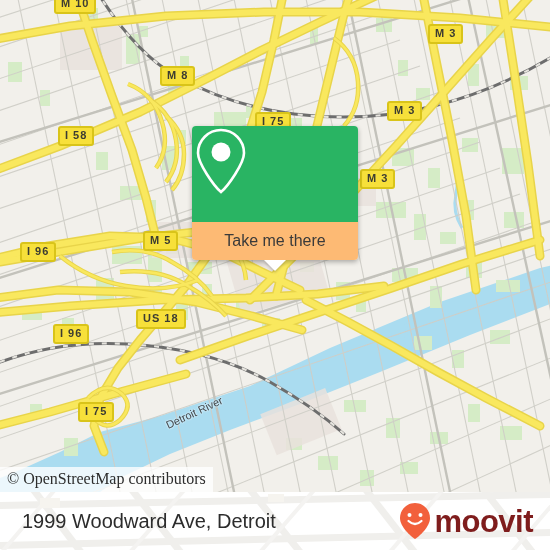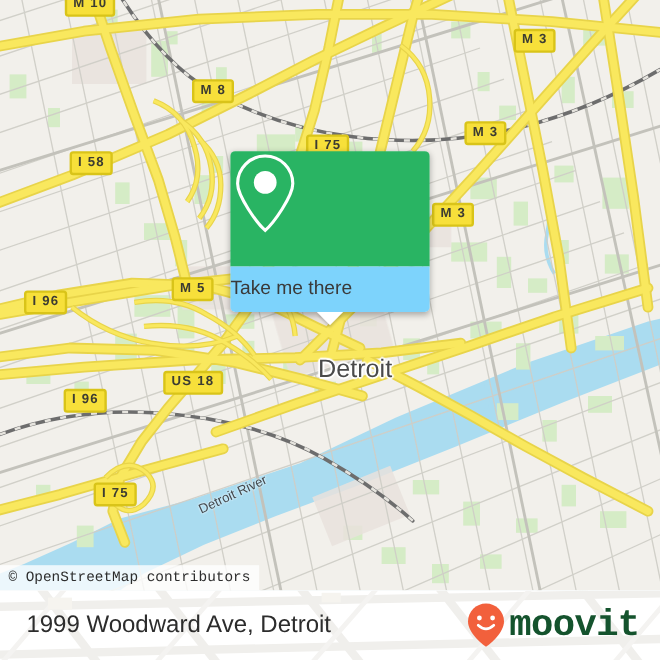--- a/index.html
+++ b/index.html
@@ -68,24 +68,24 @@
     z-index: 40;
   }
   #popup-top {
     background: #29b463;
     height: 96px;
     border-radius: 4px 4px 0 0;
     display: flex; align-items: center; justify-content: center;
   }
   #popup-bottom {
     position: relative;
-    background: #7dd3fc;
+    background: #fdba74;
     height: 38px;
     border-radius: 0 0 4px 4px;
-    display: flex; align-items: center; justify-content: flex-start;
+    display: flex; align-items: center; justify-content: center;
   }
   #popup-bottom-label {
     color: #3a3a3a;
     font-size: 16px;
     font-family: "Liberation Sans", sans-serif;
   }
   #popup-tail {
     position: absolute;
     left: 50%; bottom: -11px;
     margin-left: -11px;
@@ -95,23 +95,23 @@
     border-top: 11px solid #ffffff;
     filter: drop-shadow(0 2px 1px rgba(0,0,0,0.18));
   }
 
   
   #attribution {
     position: absolute;
     left: 0; bottom: 0;
     background: rgba(255,255,255,0.78);
     color: #2d2d2d;
-    font-size: 12px;
+    font-size: 16px;
     padding: 3px 7px 4px 7px;
-    font-family: Liberation Mono, monospace;
+    font-family: Liberation Serif, serif;
     z-index: 30;
     white-space: nowrap;
   }
 
   
   #footer {
     position: absolute;
     left: 0; top: 492px;
     width: 550px; height: 58px;
     background: #ffffff;
@@ -128,26 +128,26 @@
     white-space: nowrap;
     font-family: "Liberation Sans", sans-serif;
   }
   #brand {
     position: absolute;
     right: 17px; top: 50%;
     transform: translateY(-50%);
     display: flex; align-items: center; gap: 2px;
   }
   #brand-name {
-    color: #14532d;
+    color: #7f1d1d;
     font-size: 31px;
     font-weight: bold;
     letter-spacing: -0.5px;
     line-height: 31px;
-    font-family: Liberation Mono, monospace;
+    font-family: Liberation Sans, sans-serif;
   }
 </style>
 </head>
 <body>
 
 <div id="app">
 
   <div id="map">
     <svg width="550" height="492" viewBox="0 0 550 492">
       <defs>
@@ -377,21 +377,20 @@
           <path d="M 112,252 q 34,-6 60,10 q 26,14 40,34"></path>
           <path d="M 120,272 q 40,-4 68,14 q 24,14 38,30"></path>
           <path d="M 60,256 q 30,24 66,30 q 40,7 72,-6"></path>
           <path d="M 88,398 q 18,-18 34,-4 q 12,12 -2,26 q -14,12 -26,-2"></path>
           <path d="M 334,38 q 22,16 24,44 q 2,26 -14,44"></path>
           <path d="M 222,236 q 22,18 24,44"></path>
         </g>
       </g>
     </svg>
 
-    <div class="place-label" style="left:265px; top:296px;">Detroit</div>
     <div class="water-label" style="left:164px; top:420px; transform: rotate(-25deg); transform-origin: left top;">Detroit River</div>
 
     <div class="shield" style="left:54px;  top:-6px;">M 10</div>
     <div class="shield" style="left:428px; top:24px;">M 3</div>
     <div class="shield" style="left:160px; top:66px;">M 8</div>
     <div class="shield" style="left:387px; top:101px;">M 3</div>
     <div class="shield" style="left:255px; top:112px;">I 75</div>
     <div class="shield" style="left:58px;  top:126px;">I 58</div>
     <div class="shield" style="left:360px; top:169px;">M 3</div>
     <div class="shield" style="left:20px;  top:242px;">I 96</div>

